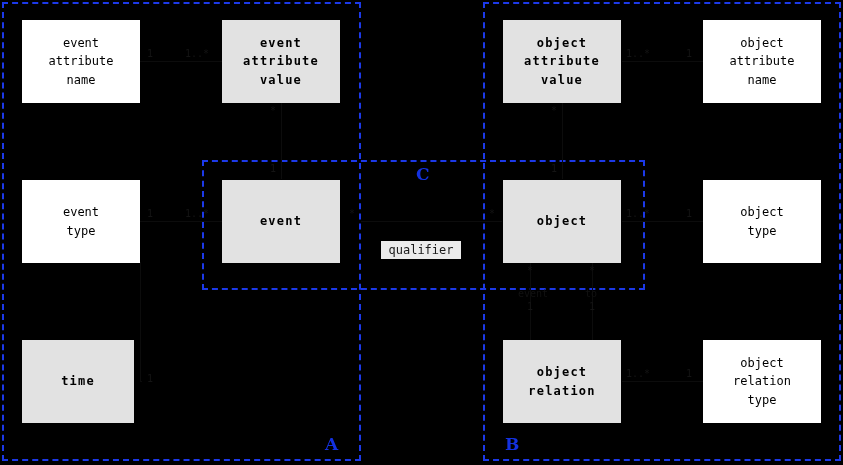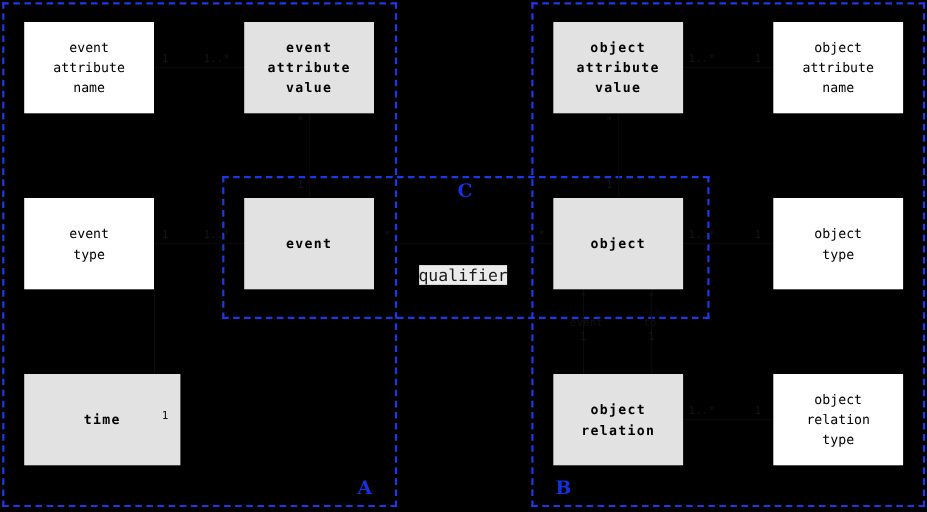--- a/index.html
+++ b/index.html
@@ -56,21 +56,21 @@
     font-weight: bold;
     letter-spacing: 1.2px;
   }
 
   
   .chip {
     position: absolute;
     background: #ebebeb;
     color: #1a1a1a;
     font-family: "DejaVu Sans Mono", "Liberation Mono", monospace;
-    font-size: 15px;
+    font-size: 12px;
     padding: 2px 6px;
     box-sizing: border-box;
     display: flex;
     align-items: center;
     justify-content: center;
     white-space: nowrap;
   }
 
   
   .conn {
@@ -147,21 +147,21 @@
   <div class="box white" style="left:22px; top:180px; width:118px; height:83px;">event
 type</div>
 
   <div class="box gray" style="left:222px; top:180px; width:118px; height:83px;">event</div>
 
   <div class="box gray" style="left:503px; top:180px; width:118px; height:83px;">object</div>
 
   <div class="box white" style="left:703px; top:180px; width:118px; height:83px;">object
 type</div>
 
-  <div class="box gray" style="left:22px; top:340px; width:142px; height:83px;text-align:right;">time</div>
+  <div class="box gray" style="left:22px; top:340px; width:112px; height:83px;text-align:right;">time</div>
 
   <div class="box gray" style="left:503px; top:340px; width:118px; height:83px;">object
 relation</div>
 
   <div class="box white" style="left:703px; top:340px; width:118px; height:83px;">object
 relation
 type</div>
 
   <div class="chip" style="left:381px; top:241px; width:80px; height:18px;">qualifier</div>
 

